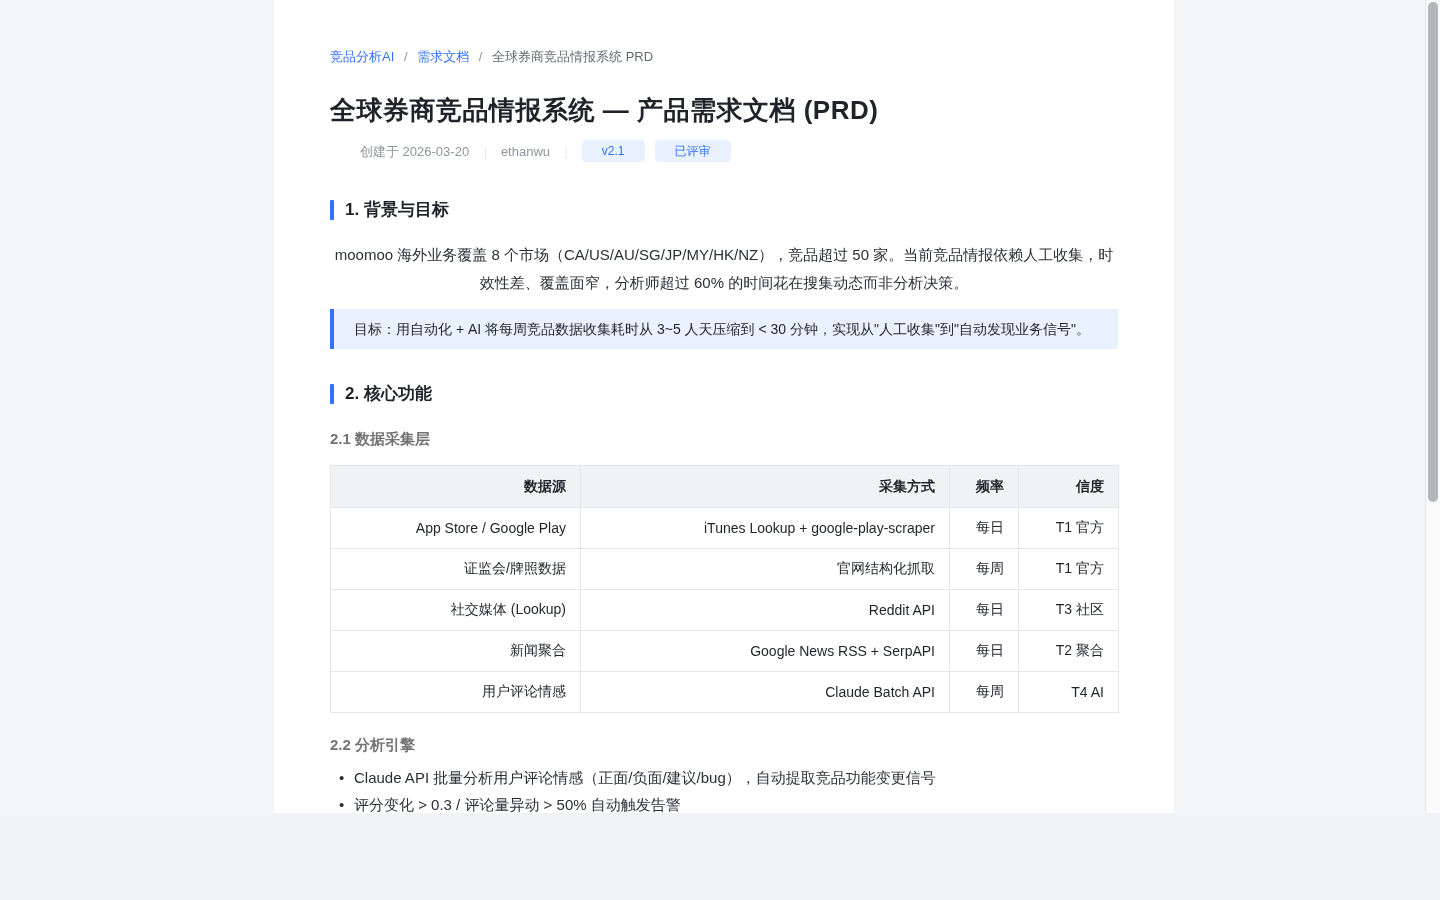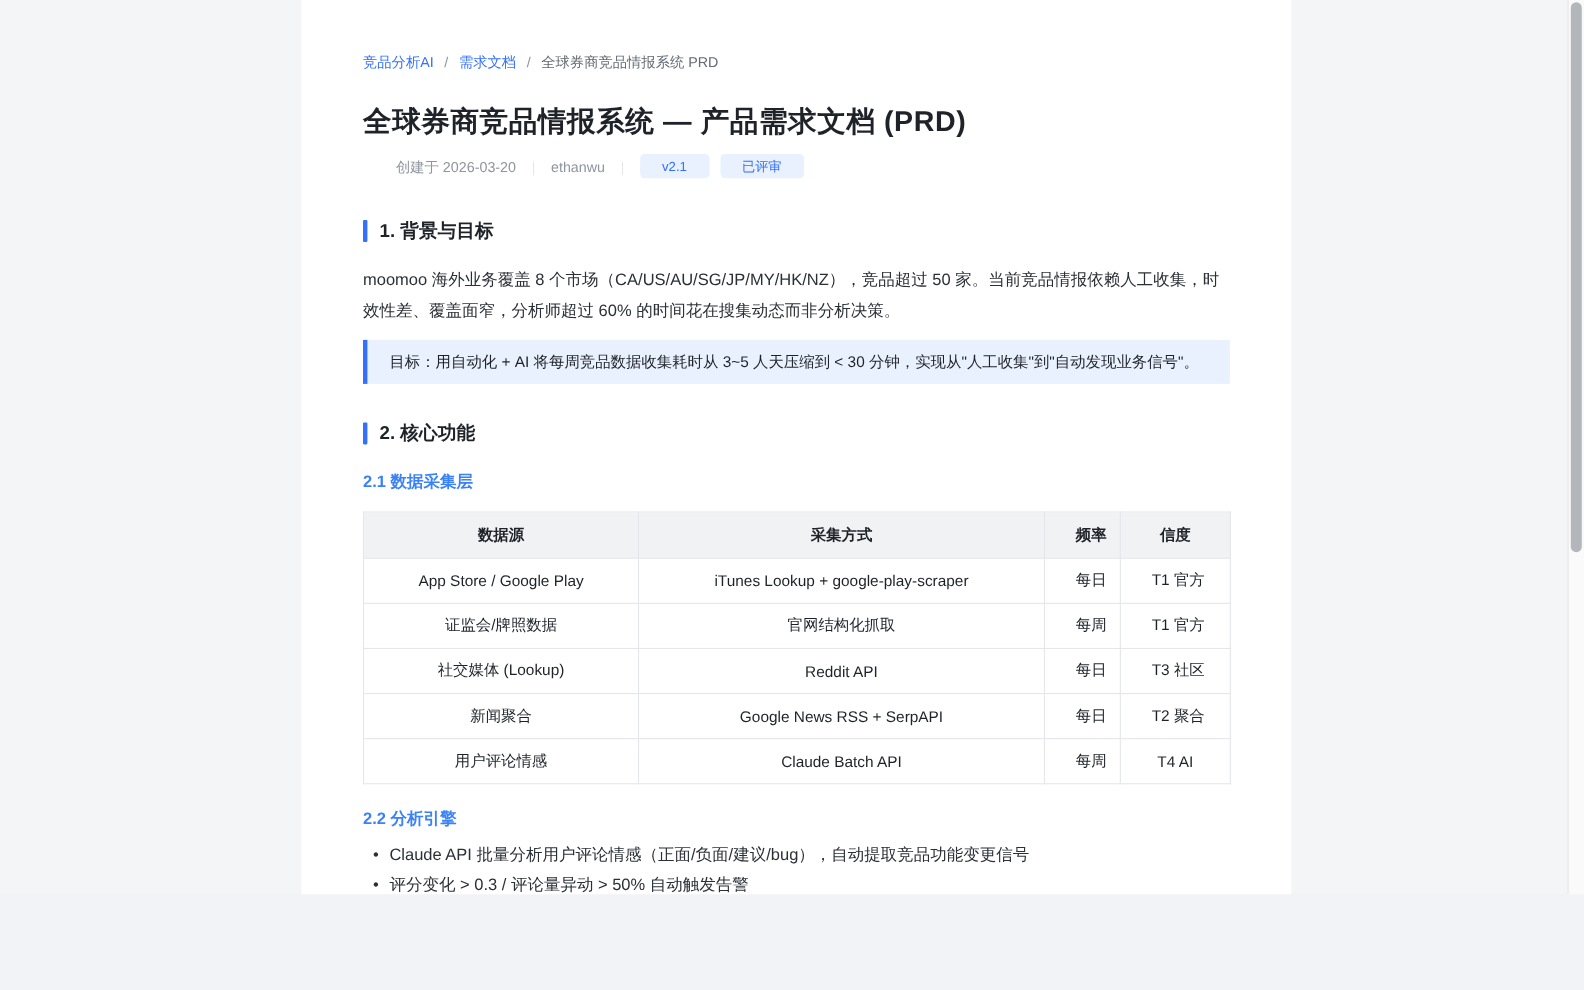--- a/index.html
+++ b/index.html
@@ -81,56 +81,57 @@
     font-weight: bold;
     color: #1f2329;
   }
 
   
   .paragraph {
     margin-top: 19px;
     font-size: 15px;
     line-height: 28px;
     color: #2b2f36;
+    text-align: center;
   }
 
   
   .callout {
     margin-top: 12px;
     background: #e8f1fd;
     border-left: 4px solid #3370ff;
     padding: 11px 20px;
     font-size: 14px;
     line-height: 18px;
     color: #1f2329;
   }
 
   
   .subheading {
     margin-top: 22px;
     font-size: 15px;
     line-height: 22px;
     font-weight: bold;
-    color: #3b82f6;
+    color: #737373;
   }
   .subheading.s22 { margin-top: 21px; }
 
   
   table.data-table {
     margin-top: 15px;
     width: 788px;
     border-collapse: collapse;
     table-layout: fixed;
     font-size: 14px;
   }
   table.data-table th, table.data-table td {
     border: 1px solid #e5e6eb;
-    text-align: center;
+    text-align: right;
     vertical-align: middle;
-    padding: 0 28px;
+    padding: 0 14px;
     color: #1f2329;
     overflow: hidden;
     white-space: nowrap;
   }
   table.data-table th {
     background: #f1f2f4;
     font-weight: bold;
     height: 42px;
   }
   table.data-table td { height: 41px; font-weight: normal; }

